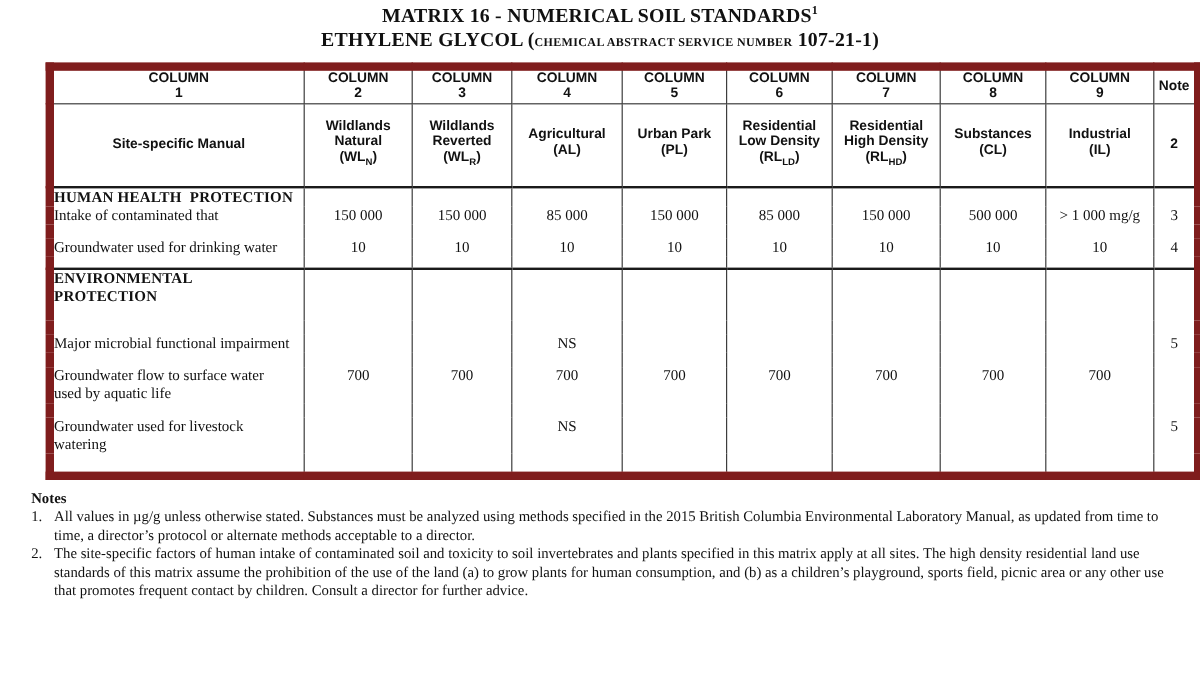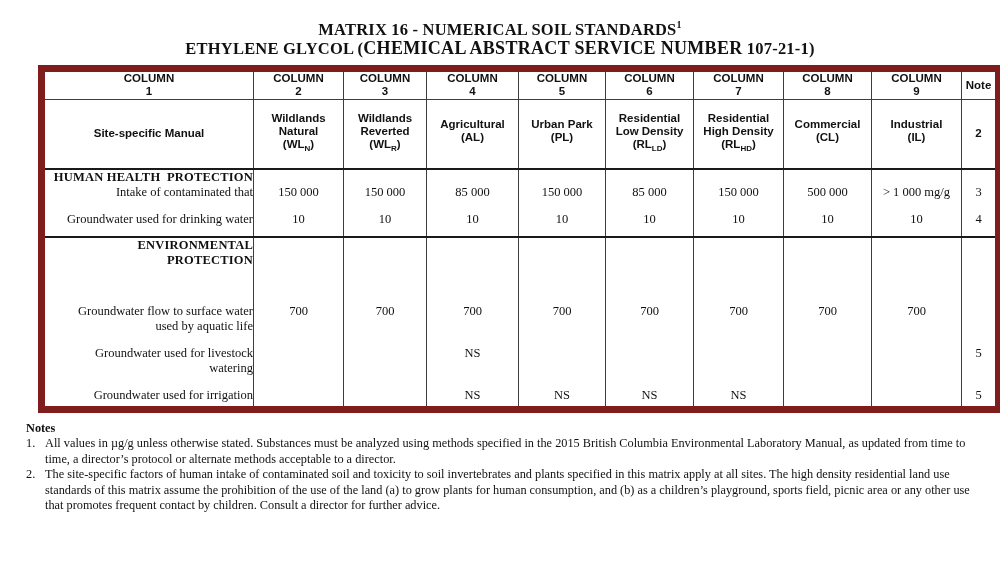--- a/index.html
+++ b/index.html
@@ -7,25 +7,25 @@
     position: relative;
     width: 1000px;
     height: 569px;
     background: #ffffff;
     color: #111;
     font-family: "Liberation Serif", serif;
     overflow: hidden;
   }
 
   
-  .doc-title { text-align: center; padding-top: 15px; line-height: 19px; }
+  .doc-title { text-align: center; padding-top: 0; line-height: 19px; }
   .title-line1 { font-weight: bold; font-size: 16.5px; letter-spacing: .2px; }
   .title-line1 sup { font-size: 10px; font-weight: bold; }
   .title-line2 { font-weight: bold; font-size: 16.5px; letter-spacing: .2px; }
-  .title-line2 .smallcaps { font-size: 18px; letter-spacing: .3px; }
+  .title-line2 .smallcaps { font-size: 10px; letter-spacing: .3px; }
 
   
   table.matrix {
     border-collapse: collapse;
     table-layout: fixed;
     margin: 7px 0 0 38px;
     width: 957px;
     border: 7px solid #7f1d1d;
   }
   table.matrix th, table.matrix td {
@@ -49,21 +49,21 @@
   .col-name { white-space: pre-wrap; }
 
   tbody tr:first-child td { border-top: 2px solid #1a1a1a; }
   tbody td {
     font-family: "Liberation Serif", serif;
     font-size: 12.5px;
     line-height: 15px;
     vertical-align: top;
   }
   td.label {
-    text-align: right;
+    text-align: left;
     padding: 2px 3px 0 5px;
     white-space: pre-wrap;
   }
   td.heading { font-weight: bold; letter-spacing: .2px; }
   td.value { text-align: center; padding-top: 2px; }
   tr.gap-row td { height: 12px; }
   tr.pad-lg td { height: 9px; }
   tr.pad-sm td { height: 3px; }
 
   
@@ -162,21 +162,21 @@
             <div class="col-name">Residential
 Low Density</div>
             <div class="col-code"><span>(RL</span><sub>LD</sub><span>)</span></div>
           </th>
         <th>
             <div class="col-name">Residential
 High Density</div>
             <div class="col-code"><span>(RL</span><sub>HD</sub><span>)</span></div>
           </th>
         <th>
-            <div class="col-name">Commercial</div>
+            <div class="col-name">Substances</div>
             <div class="col-code"><span>(CL</span><sub></sub><span>)</span></div>
           </th>
         <th>
             <div class="col-name">Industrial</div>
             <div class="col-code"><span>(IL</span><sub></sub><span>)</span></div>
           </th>
         <th>2</th>
       </tr>
     </thead>
   <tbody>
@@ -272,20 +272,32 @@
           <td></td>
           <td></td>
           <td></td>
           <td></td>
           <td></td>
           <td></td>
           <td></td>
           <td></td>
           <td></td>
         </tr>
+        <tr>
+          <td class="label">Major microbial functional impairment</td>
+          <td class="value"></td>
+          <td class="value"></td>
+          <td class="value">NS</td>
+          <td class="value"></td>
+          <td class="value"></td>
+          <td class="value"></td>
+          <td class="value"></td>
+          <td class="value"></td>
+          <td class="value">5</td>
+        </tr>
         <tr class="gap-row">
           <td></td>
           <td></td>
           <td></td>
           <td></td>
           <td></td>
           <td></td>
           <td></td>
           <td></td>
           <td></td>
@@ -333,32 +345,20 @@
           <td></td>
           <td></td>
           <td></td>
           <td></td>
           <td></td>
           <td></td>
           <td></td>
           <td></td>
           <td></td>
           <td></td>
-        </tr>
-        <tr>
-          <td class="label">Groundwater used for irrigation</td>
-          <td class="value"></td>
-          <td class="value"></td>
-          <td class="value">NS</td>
-          <td class="value">NS</td>
-          <td class="value">NS</td>
-          <td class="value">NS</td>
-          <td class="value"></td>
-          <td class="value"></td>
-          <td class="value">5</td>
         </tr>
         <tr class="pad-sm">
           <td></td>
           <td></td>
           <td></td>
           <td></td>
           <td></td>
           <td></td>
           <td></td>
           <td></td>

